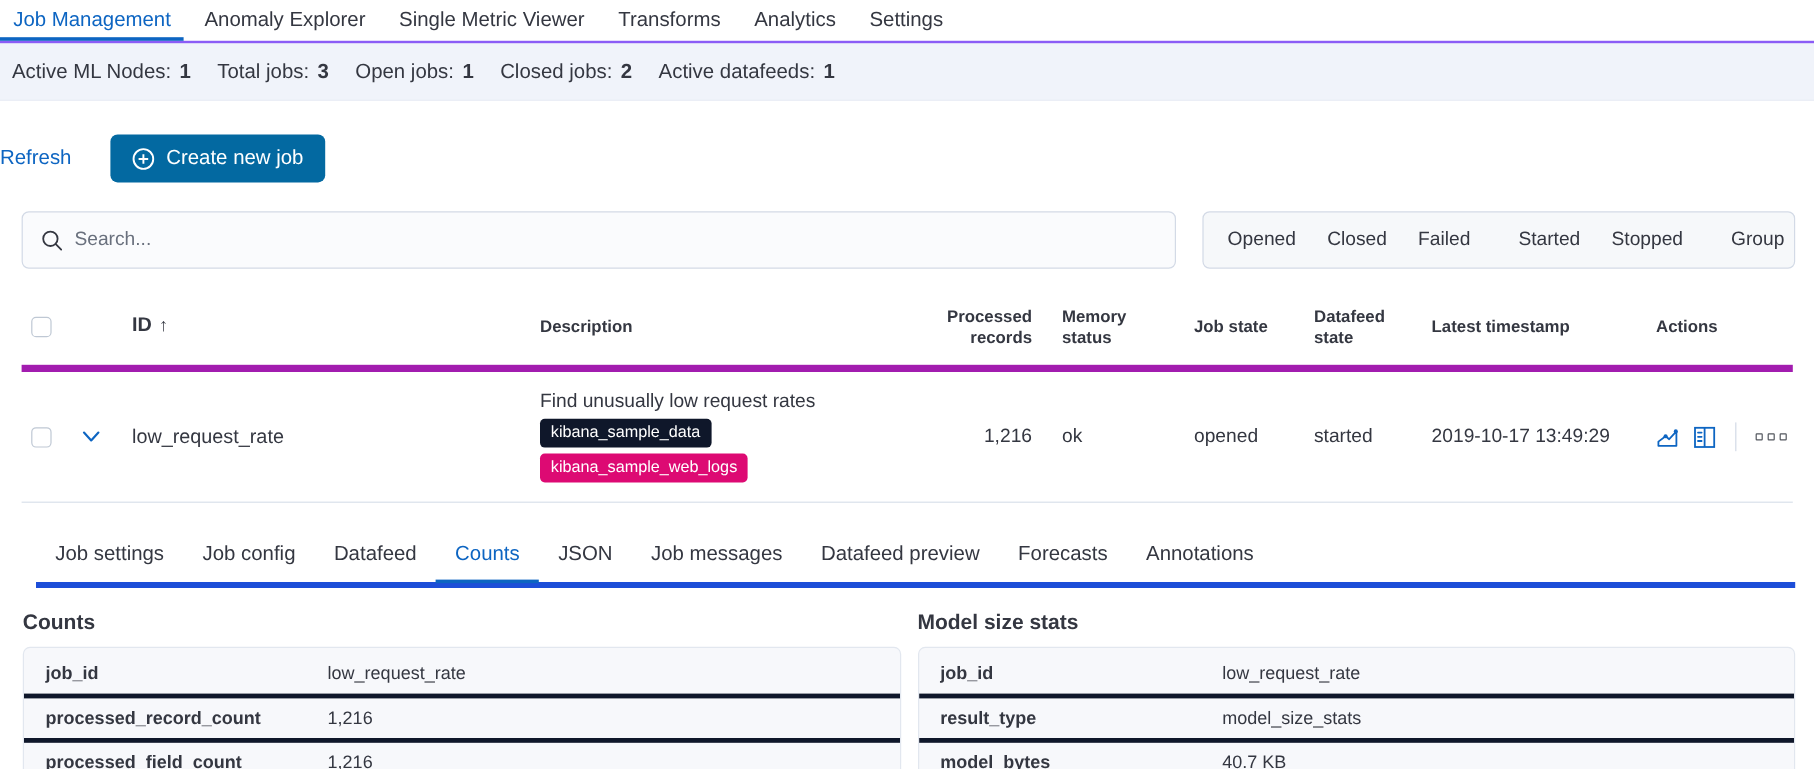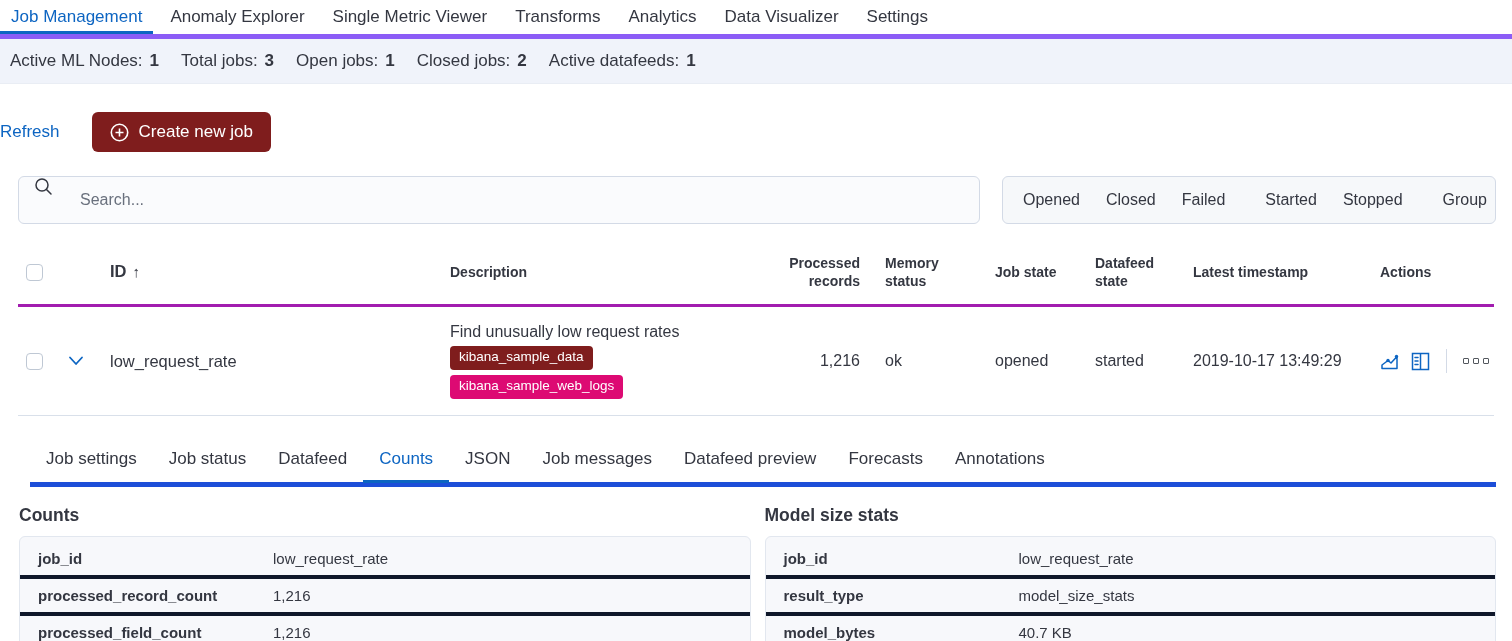--- a/index.html
+++ b/index.html
@@ -14,40 +14,40 @@
   .nav { display: flex; gap: 6px; align-items: stretch; height: 34px; }
   .nav-tab {
     font-size: 17px; padding: 7px 11px 0; color: #343741;
     border-bottom: 3px solid transparent; cursor: pointer; white-space: nowrap;
   }
   .nav-tab.active { color: #0d65c2; border-bottom-color: #0d65c2; }
 
   
   .stats-bar {
     display: flex; gap: 22px; align-items: center; height: 50px;
-    background: #f0f3fa; border-top: 5px solid #8b5cf6; border-bottom: 1px solid #e9edf4;
+    background: #f0f3fa; border-top: 2px solid #8b5cf6; border-bottom: 1px solid #e9edf4;
     padding-left: 10px; font-size: 17px;
   }
   .stat { display: flex; gap: 7px; align-items: baseline; }
   .stat .stat-value { font-weight: 700; }
 
   
   .toolbar { display: flex; justify-content: flex-start; align-items: center; gap: 32px; margin: 28px 16px 0 0; }
   .refresh { color: #0d65c2; font-size: 17px; cursor: pointer; }
   .create-btn {
     display: flex; align-items: center; gap: 10px;
-    background: #7f1d1d; color: #fff; font-size: 17px;
+    background: #0369a1; color: #fff; font-size: 17px;
     height: 40px; padding: 0 18px; border: none; border-radius: 6px; cursor: pointer;
     font-family: "Liberation Sans", sans-serif;
   }
 
   
   .controls { display: flex; gap: 22px; margin: 24px 16px 0 18px; height: 48px; }
   .search-box {
-    flex: 1; display: flex; gap: 27px;
+    flex: 1; display: flex; align-items: center; gap: 9px;
     background: #fafbfd; border: 1px solid #d3dae6; border-radius: 6px; padding: 0 15px;
   }
   .search-box input {
     border: none; background: transparent; outline: none;
     font-size: 16px; color: #343741; width: 100%;
     font-family: "Liberation Sans", sans-serif;
   }
   .search-box input::placeholder { color: #69707d; }
   .filter-group {
     display: flex; align-items: stretch; width: 494px; flex: none;
@@ -58,21 +58,21 @@
   .fbtn { font-size: 16px; color: #343741; cursor: pointer; white-space: nowrap; background: none; border: none; font-family: "Liberation Sans", sans-serif; }
   .fseg.group-seg { margin-left: auto; gap: 14px; padding-right: 16px; }
 
   
   .job-table { margin: 22px 18px 0; }
   .trow {
     display: grid;
     grid-template-columns: 34px 48px 350px 320px 90px 105px 100px 100px 205px 1fr;
     align-items: center;
   }
-  .thead { border-bottom: 3px solid #a21caf; padding: 8px 0 14px; font-size: 14px; font-weight: 700; }
+  .thead { border-bottom: 6px solid #a21caf; padding: 8px 0 14px; font-size: 14px; font-weight: 700; }
   .thead .hcell { line-height: 1.3; }
   .h-processed { text-align: right; }
   .h-memory, .c-memory { padding-left: 25px; }
   .h-jobstate, .c-jobstate { padding-left: 30px; }
   .h-datafeed, .c-datafeed { padding-left: 30px; }
   .h-timestamp, .c-timestamp { padding-left: 28px; white-space: nowrap; }
   .h-actions, .c-actions { padding-left: 10px; }
   .tbody-row { border-bottom: 1px solid #d9e0ea; padding: 16px 0; font-size: 16px; }
   .c-checkbox, .h-checkbox { display: flex; justify-content: flex-start; padding-left: 8px; }
   input[type="checkbox"] {
@@ -81,21 +81,21 @@
   }
   .c-expand { display: flex; justify-content: center; cursor: pointer; }
   .c-id { font-size: 16.5px; padding-left: 10px; }
   .sort { font-weight: 400; font-size: 15px; margin-left: 6px; }
   .c-desc { display: flex; flex-direction: column; align-items: flex-start; gap: 5px; }
   .c-processed { text-align: right; }
   .badge {
     font-size: 13.5px; color: #fff; border-radius: 4px; padding: 3px 9px 4px;
     white-space: nowrap; line-height: 1.25;
   }
-  .badge-gray { background: #7f1d1d; }
+  .badge-gray { background: #0f172a; }
   .badge-pink { background: #dd0a73; }
   .c-actions { display: flex; align-items: center; gap: 12px; }
   .icon-btn { background: none; border: none; cursor: pointer; display: flex; align-items: center; padding: 0; }
   .action-divider { width: 1px; height: 24px; background: #d3dae6; margin: 0 4px; }
   .dots { display: flex; gap: 4px; }
   .dots .sq { width: 6px; height: 6px; border: 1.8px solid #53575e; border-radius: 1px; }
 
   
   .detail-tabs { display: flex; margin: 24px 16px 0 30px; border-bottom: 5px solid #1d4ed8; }
   .dtab {
@@ -122,21 +122,20 @@
 </style>
 </head>
 <body>
 
 <nav class="nav">
   <div class="nav-tab active">Job Management</div>
   <div class="nav-tab">Anomaly Explorer</div>
   <div class="nav-tab">Single Metric Viewer</div>
   <div class="nav-tab">Transforms</div>
   <div class="nav-tab">Analytics</div>
-  <div class="nav-tab">Data Visualizer</div>
   <div class="nav-tab">Settings</div>
 </nav>
 
 <div class="stats-bar">
   <span class="stat">
     <span class="stat-label">Active ML Nodes:</span>
     <span class="stat-value">1</span>
   </span>
   <span class="stat">
     <span class="stat-label">Total jobs:</span>
@@ -264,21 +263,21 @@
             <span class="sq"></span>
             <span class="sq"></span>
         </span>
       </button>
     </div>
   </div>
 </div>
 
 <div class="detail-tabs">
   <div class="dtab">Job settings</div>
-  <div class="dtab">Job status</div>
+  <div class="dtab">Job config</div>
   <div class="dtab">Datafeed</div>
   <div class="dtab active">Counts</div>
   <div class="dtab">JSON</div>
   <div class="dtab">Job messages</div>
   <div class="dtab">Datafeed preview</div>
   <div class="dtab">Forecasts</div>
   <div class="dtab">Annotations</div>
 </div>
 
 <div class="panels">

